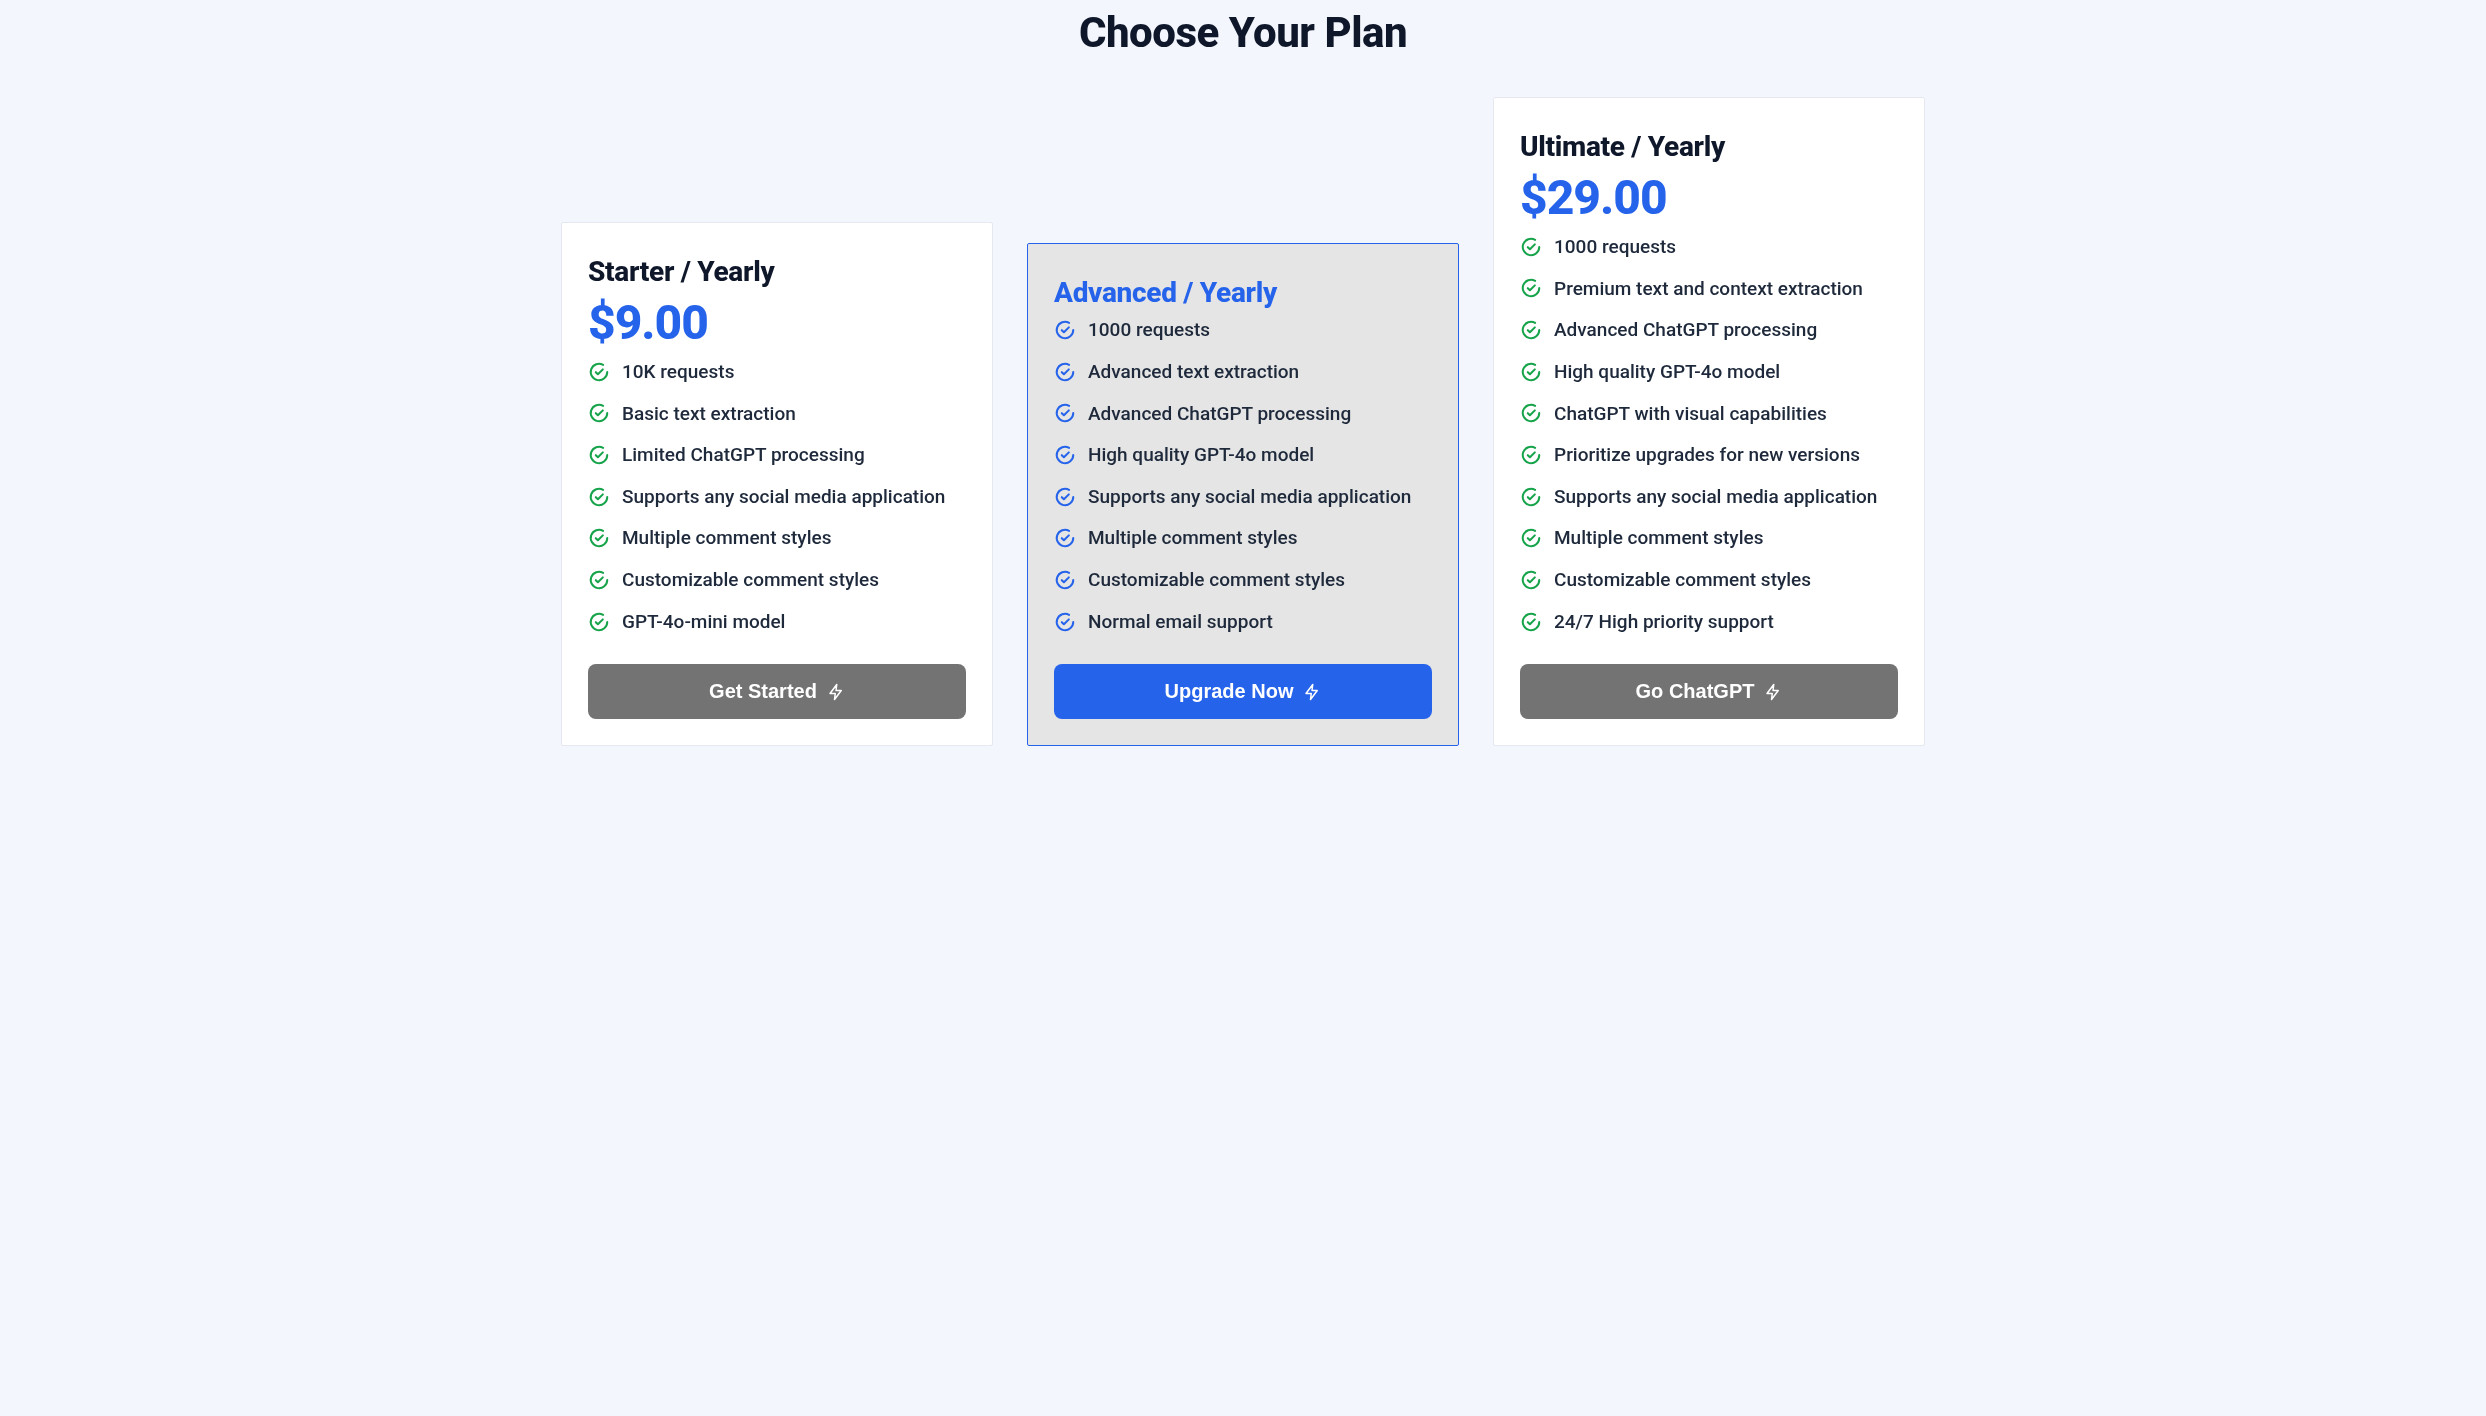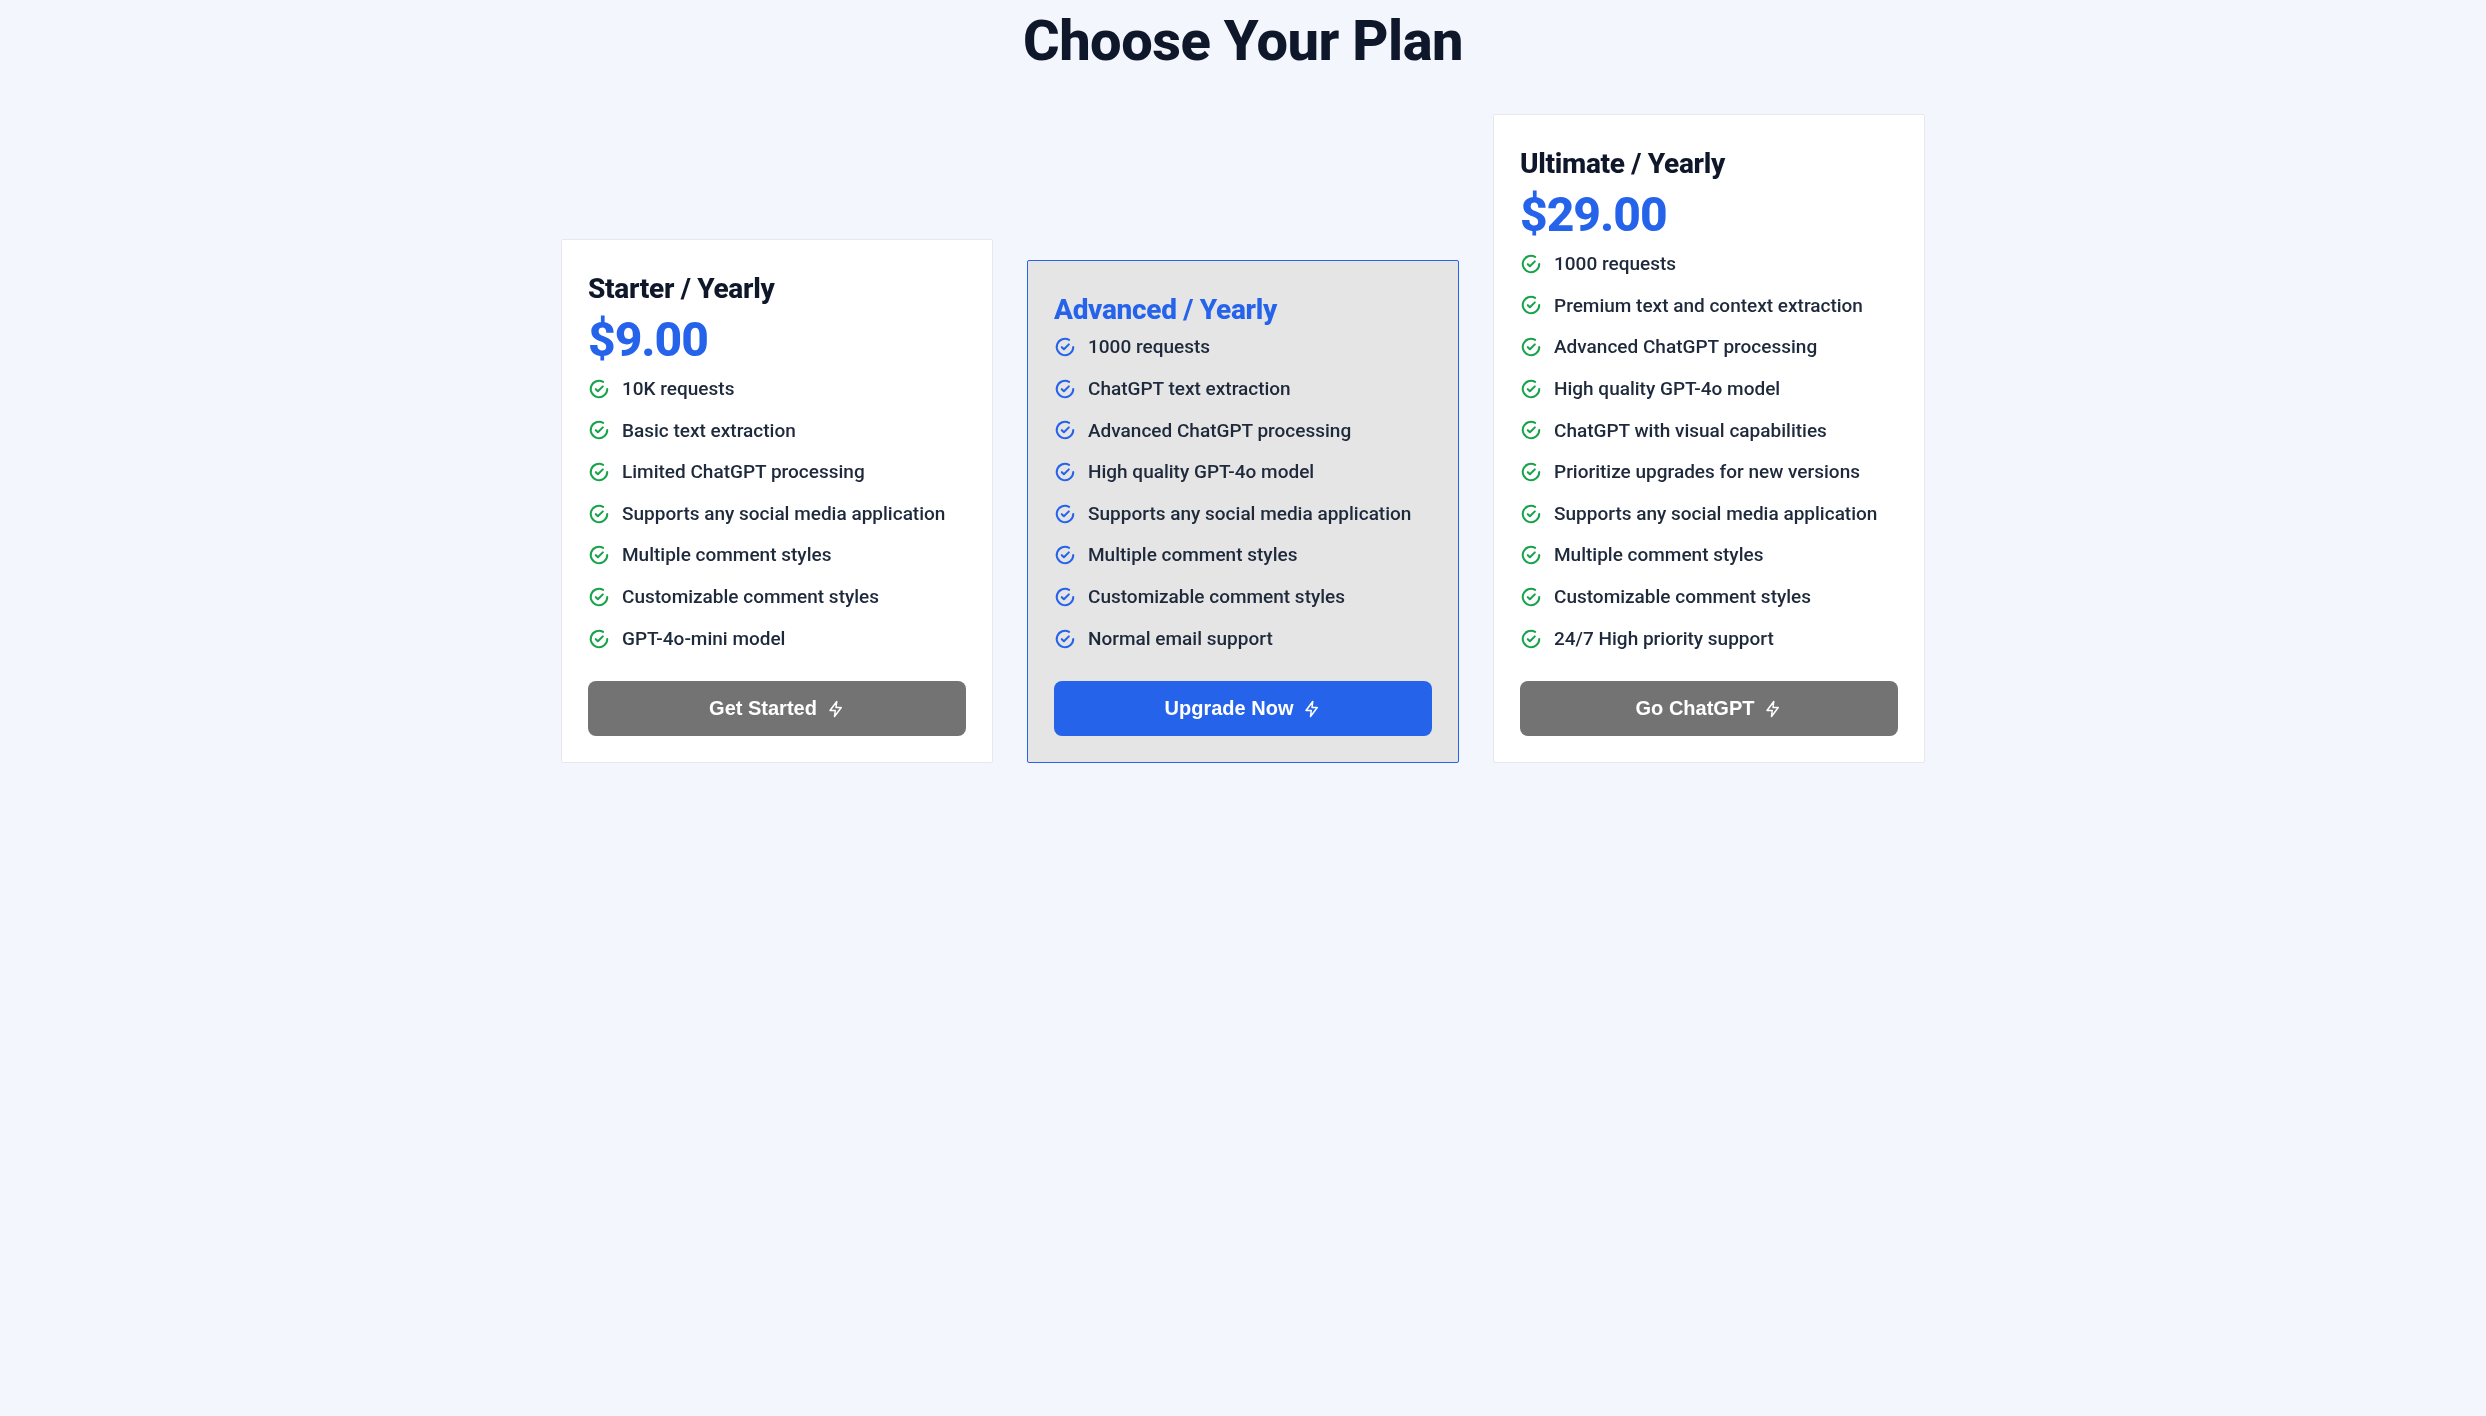--- a/index.html
+++ b/index.html
@@ -3,21 +3,21 @@
   <meta charset="utf-8">
   <style>
     * { margin: 0; padding: 0; box-sizing: border-box; }
     body {
       font-family: -apple-system, BlinkMacSystemFont, "Segoe UI", Roboto, "Helvetica Neue", Arial, sans-serif;
       background: #f3f6fc;
       padding: 0 20px 40px 20px;
       color: #0f172a;
     }
     .page-title {
-      font-size: 56px;
+      font-size: 42px;
       font-weight: 800;
       text-align: center;
       color: #0f172a;
       letter-spacing: -0.5px;
       padding: 8px 0 40px 0;
     }
     .plans-container {
       display: flex;
       justify-content: center;
       align-items: flex-end;
@@ -197,21 +197,21 @@
           </span>
           <span>1000 requests</span>
         </li>
         <li class="feature-item">
           <span class="check-icon">
             <svg class="check-svg" width="22" height="22" viewBox="0 0 24 24" fill="none">
     <path d="M21 12a9 9 0 1 1-4.5-7.8" stroke="#2563eb" stroke-width="2.2" stroke-linecap="round" fill="none"></path>
     <path d="M8.5 12.2l2.3 2.3 5.4-5.4" stroke="#2563eb" stroke-width="2.2" stroke-linecap="round" stroke-linejoin="round" fill="none"></path>
   </svg>
           </span>
-          <span>ChatGPT text extraction</span>
+          <span>Advanced text extraction</span>
         </li>
         <li class="feature-item">
           <span class="check-icon">
             <svg class="check-svg" width="22" height="22" viewBox="0 0 24 24" fill="none">
     <path d="M21 12a9 9 0 1 1-4.5-7.8" stroke="#2563eb" stroke-width="2.2" stroke-linecap="round" fill="none"></path>
     <path d="M8.5 12.2l2.3 2.3 5.4-5.4" stroke="#2563eb" stroke-width="2.2" stroke-linecap="round" stroke-linejoin="round" fill="none"></path>
   </svg>
           </span>
           <span>Advanced ChatGPT processing</span>
         </li>

